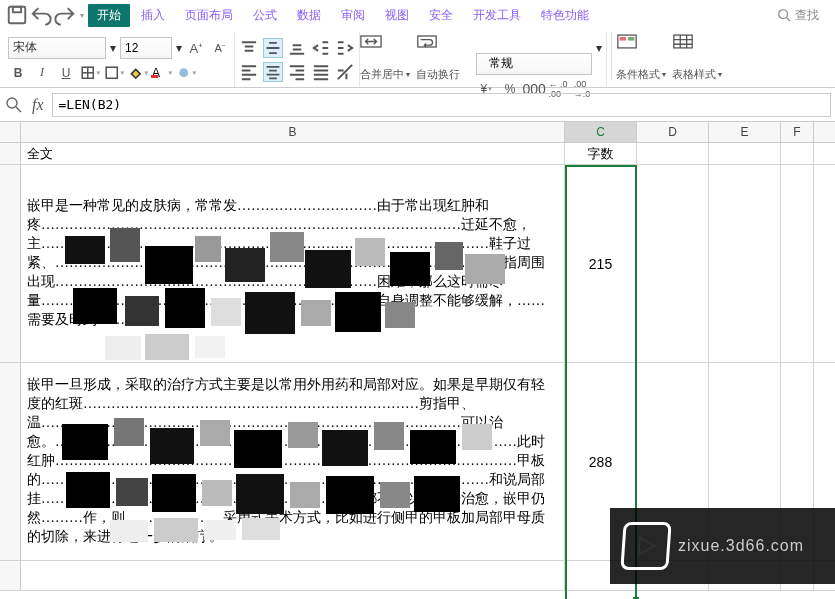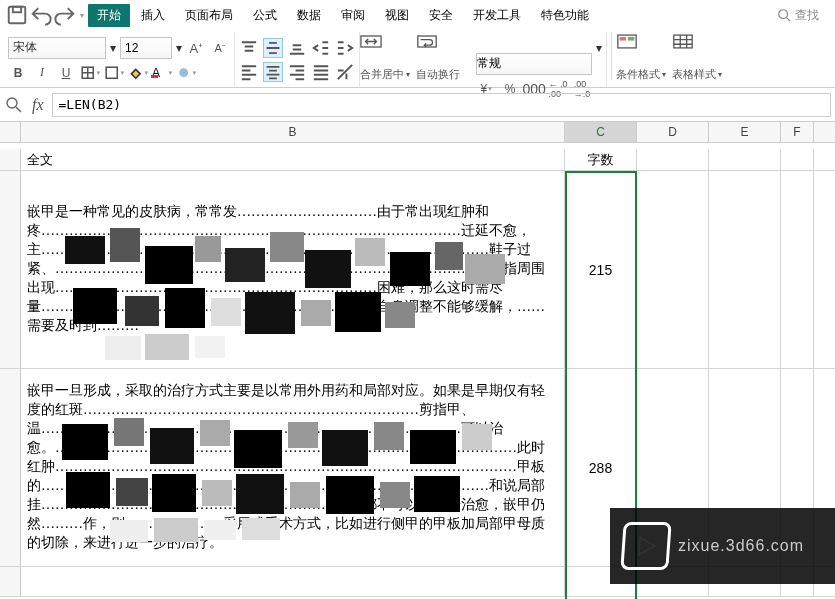--- a/index.html
+++ b/index.html
@@ -1,40 +1,40 @@
 <!DOCTYPE html>
 <html><head>
 <meta charset="utf-8">
 <style>
   * { margin: 0; padding: 0; box-sizing: border-box; }
   body { font-family: "Microsoft YaHei", Arial, sans-serif; font-size: 12px; background: #fff; color: #333; width: 835px; height: 599px; overflow: hidden; position: relative; }
 
   
   .menubar { display: flex; align-items: center; height: 30px; padding: 0 6px; background: #fff; gap: 2px; }
   .menubar .icon-btn { width: 22px; height: 22px; display: flex; align-items: center; justify-content: center; color: #666; cursor: pointer; }
-  .menubar .tab { padding: 3px 9px; color: #000000; cursor: pointer; font-size: 12px; }
+  .menubar .tab { padding: 3px 9px; color: #8b5cf6; cursor: pointer; font-size: 12px; }
   .menubar .tab.active { background: #0f766e; color: #fff; border-radius: 1px; }
   .menubar .search { margin-left: auto; display: flex; align-items: center; gap: 4px; color: #888; font-size: 12px; padding-right: 10px; }
   .menubar .dd { font-size: 8px; color: #999; padding: 0 2px;}
 
   
   .ribbon { display: flex; align-items: stretch; height: 58px; border-bottom: 1px solid #ccc; padding: 2px 4px 0 4px; background: #fff; }
   .ribbon .group { display: flex; flex-direction: column; justify-content: center; padding: 0 4px; border-right: 1px solid #e5e5e5; gap: 4px;}
   .ribbon .group:last-child { border-right: none; }
   .ribbon .row { display: flex; align-items: center; gap: 4px; }
   .font-name { width: 98px; height: 22px; border: 1px solid #c5c5c5; font-size: 12px; padding: 0 4px; color: #333; background: linear-gradient(#fff,#f6f6f6); }
   .font-size { width: 52px; height: 22px; border: 1px solid #c5c5c5; font-size: 12px; padding: 0 4px; background: linear-gradient(#fff,#f6f6f6);}
   .ibtn { width: 20px; height: 20px; display:flex; align-items:center; justify-content:center; color:#555; cursor:pointer; font-size: 12px;}
   .ibtn .dd { font-size: 7px; color: #999; margin-left:1px; }
   .ibtn.active { background: #ddeeff; border:1px solid #9cc; }
   .big-btn { display:flex; flex-direction:column; justify-content:center; width: 56px; height: 50px; gap:16px; cursor:pointer; font-size: 11px; color:#555;}
   .big-btn svg { width: 22px; height: 22px; }
   .big-btn .lbl { display:flex; align-items:center; gap:2px;}
   .big-btn .dd { font-size:8px; }
-  .fmt-select { width: 116px; height: 22px; border:1px solid #c5c5c5; font-size: 12px; padding: 0 0; background: linear-gradient(#fff,#f6f6f6); margin-top: 32px;}
+  .fmt-select { width: 116px; height: 22px; border:1px solid #c5c5c5; font-size: 12px; padding: 0 12px; background: linear-gradient(#fff,#f6f6f6); margin-top: 32px;}
   .border-edge { border-right:1px solid #ddd; height:48px; margin: 0 4px;}
 
   
   .formula-bar { display:flex; align-items:center; height: 34px; border-bottom:1px solid #ccc; padding: 0 4px; gap: 8px;}
   .formula-bar .namebox-zoom { width: 20px; display:flex; align-items:center; justify-content:center; color:#666;}
   .formula-bar .fx { font-style: italic; font-family: serif; color:#555; font-size: 16px;}
   .formula-bar .input { flex: 1; height: 24px; border:1px solid #ccc; padding: 2px 6px; font-family: Consolas, monospace; font-size: 13px; color:#000; display:flex; align-items:center;}
 
   
   .grid { position: relative; width: 100%; }
@@ -296,21 +296,21 @@
   <div class="col-headers">
     <div class="corner"></div>
     <div class="ch col-B">B</div>
     <div class="ch col-C selected">C</div>
     <div class="ch col-D">D</div>
     <div class="ch col-E">E</div>
     <div class="ch col-F">F</div>
   </div>
   <div class="rows">
 
-    <div class="row-line" style="height:22px;margin-top:6px;">
+    <div class="row-line" style="height:22px;">
       <div class="row-head"></div>
       <div class="cell col-B header-cell">全文</div>
       <div class="cell col-C center header-cell">字数</div>
       <div class="cell col-D"></div>
       <div class="cell col-E"></div>
       <div class="cell col-F"></div>
     </div>
 
     <div class="row-line" style="height:198px;">
       <div class="row-head"></div>

